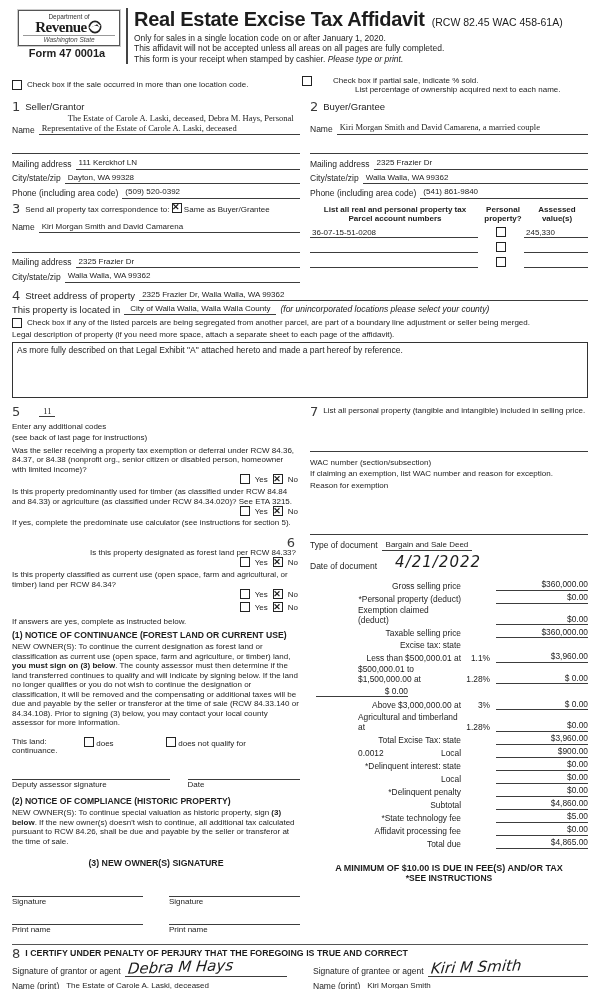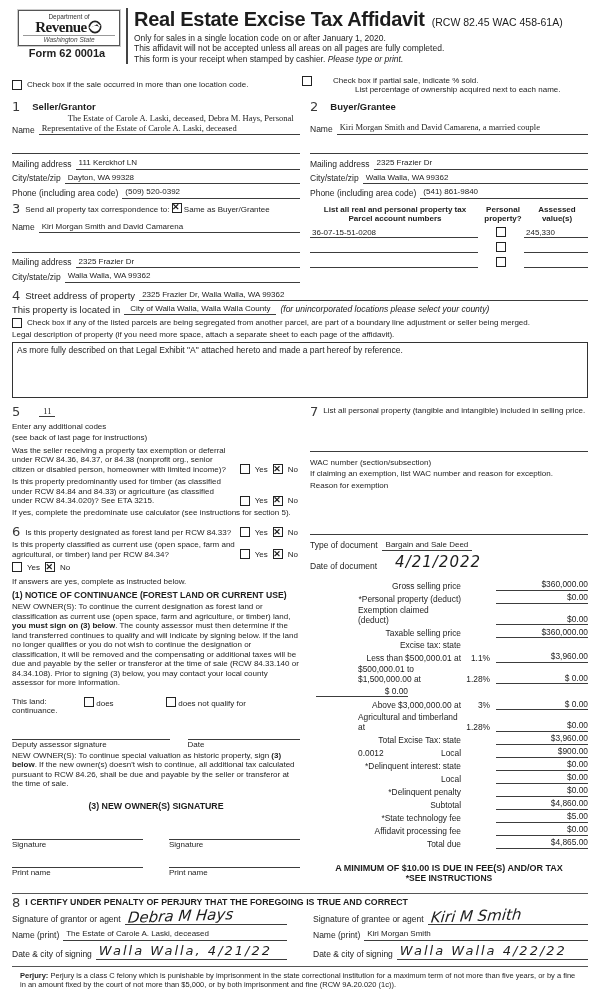--- a/index.html
+++ b/index.html
@@ -20,31 +20,31 @@
   .sub{font-size:8.5px;margin-top:1.5px;line-height:10.5px;}
   .it{font-style:italic;}
   
   .cb{display:inline-block;width:8px;height:8px;border:1px solid #222;position:relative;vertical-align:-1px;background:#fff;flex:none;}
   .cb.checked::after{content:"\2715";position:absolute;left:-0.5px;top:-1.5px;font-size:9px;font-weight:bold;}
   .topchecks{display:flex;margin-top:12px;font-size:8px;align-items:center;}
   .topchecks .l{width:290px;display:flex;gap:5px;}
   .topchecks .r{flex:1;display:flex;gap:21px;}
   
   .secnum{font-family:"DejaVu Sans",sans-serif;font-size:13px;color:#3a3a3a;margin-right:5px;line-height:11px;}
-  .sechead{font-weight:bold;font-size:9.5px;margin-left:7px;}
+  .sechead{font-weight:normal;font-size:9.5px;}
   .field{display:flex;align-items:flex-end;line-height:11px;}
   .lbl{white-space:nowrap;margin-right:4px;font-size:8.5px;}
   .val{flex:1;border-bottom:1px solid #3c3c3c;padding:0 3px 0.5px 3px;min-height:9px;}
   .typed{font-family:"Liberation Serif",serif;font-size:8.5px;}
   .sansval{font-size:8px;}
   .ul{border-bottom:1px solid #3c3c3c;}
   .cols{display:flex;}
   .colL{width:288px;margin-right:10px;}
   .colR{flex:1;}
-  .q{display:flex;align-items:flex-end;margin-top:3px;}
+  .q{display:flex;align-items:flex-end;margin-top:3px;flex-direction:column;}
   .qtext{flex:1;padding-right:4px;line-height:9.5px;}
   .yn{white-space:nowrap;display:flex;gap:3px;align-items:center;}
   .yn span{margin-right:2px;}
   .para{line-height:9.5px;margin-top:2px;}
   .bld{font-weight:bold;}
   .hw{font-family:"DejaVu Sans",sans-serif;font-style:italic;}
   .sig{font-size:15px;transform:rotate(-2deg) skewX(-8deg);display:inline-block;white-space:nowrap;line-height:10px;}
   .hwdate{font-size:15px;letter-spacing:1px;}
   
   .feerow{display:flex;align-items:flex-end;margin-top:1.5px;font-size:8.4px;}
@@ -76,21 +76,21 @@
     <div class="logoWrap">
       <div class="logoBox">
         <div class="logoDept">Department of</div>
         <div class="logoRev"><span>Revenue</span><svg width="16" height="14" viewBox="0 0 20 20" style="vertical-align:-2px">
               <circle cx="10" cy="10" r="8" fill="none" stroke="#222" stroke-width="2.4"></circle>
               <path d="M3 12 Q10 4 17 9" stroke="#fff" stroke-width="3.4" fill="none"></path>
               <path d="M4 11 Q10 6 16 10 L13 6 Z" fill="#222"></path>
             </svg></div>
         <div class="logoState">Washington State</div>
       </div>
-      <div class="formNum">Form 62 0001a</div>
+      <div class="formNum">Form 47 0001a</div>
     </div>
     <div class="hdrDivider"></div>
     <div class="titleBlock">
       <span class="title">Real Estate Excise Tax Affidavit</span>
       <span class="titleRef">(RCW 82.45 WAC 458-61A)</span>
       <div class="sub">
         <div>Only for sales in a single location code on or after January 1, 2020.</div>
         <div>This affidavit will not be accepted unless all areas on all pages are fully completed.</div>
         <div><span>This form is your receipt when stamped by cashier. </span><span class="it">Please type or print.</span></div>
       </div>
@@ -300,20 +300,21 @@
         <div style="display:flex;gap:18px;margin-top:12px">
           <div style="flex:1.4">
               <div class="sigline"></div>
               <div>Deputy assessor signature</div>
             </div>
           <div style="flex:1">
               <div class="sigline"></div>
               <div>Date</div>
             </div>
         </div>
+        <div class="para bld" style="margin-top:8px;font-size:8.6px">(2) NOTICE OF COMPLIANCE (HISTORIC PROPERTY)</div>
         <div class="para"><span>NEW OWNER(S): To continue special valuation as historic property, sign </span><span class="bld">(3) below</span><span>. If the new owner(s) doesn't wish to continue, all additional tax calculated pursuant to RCW 84.26, shall be due and payable by the seller or transferor at the time of sale.</span></div>
         <div class="center bld" style="margin-top:12px;font-size:8.8px">(3) NEW OWNER(S) SIGNATURE</div>
         <div class="sigpair" style="margin-top:16px">
           <div>
               <div class="sigline"></div>
               <div>Signature</div>
             </div>
           <div>
               <div class="sigline"></div>
               <div>Signature</div>

